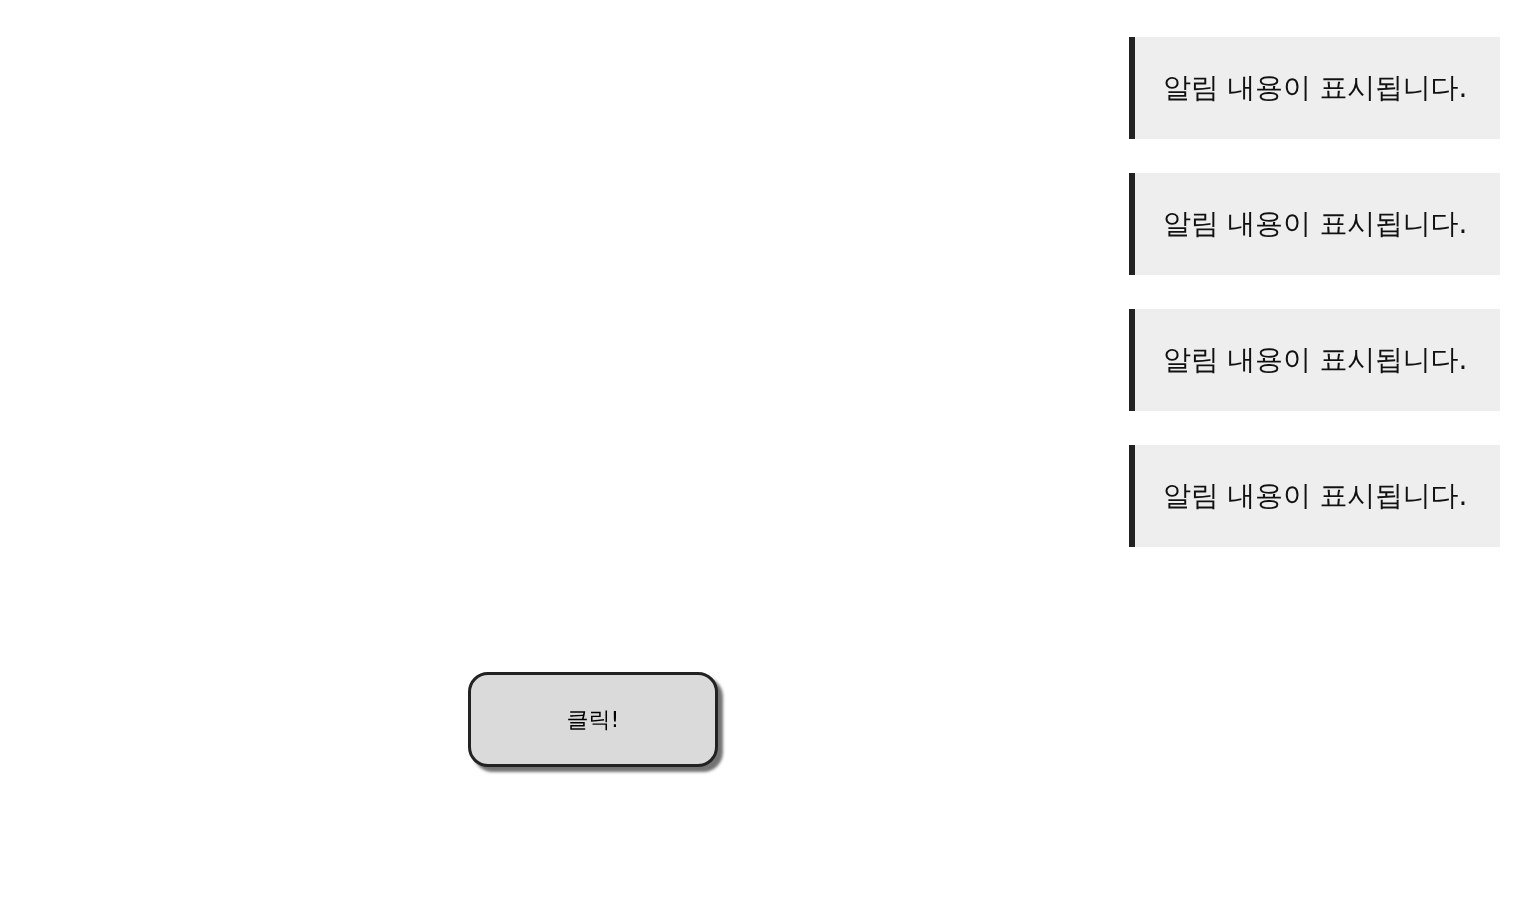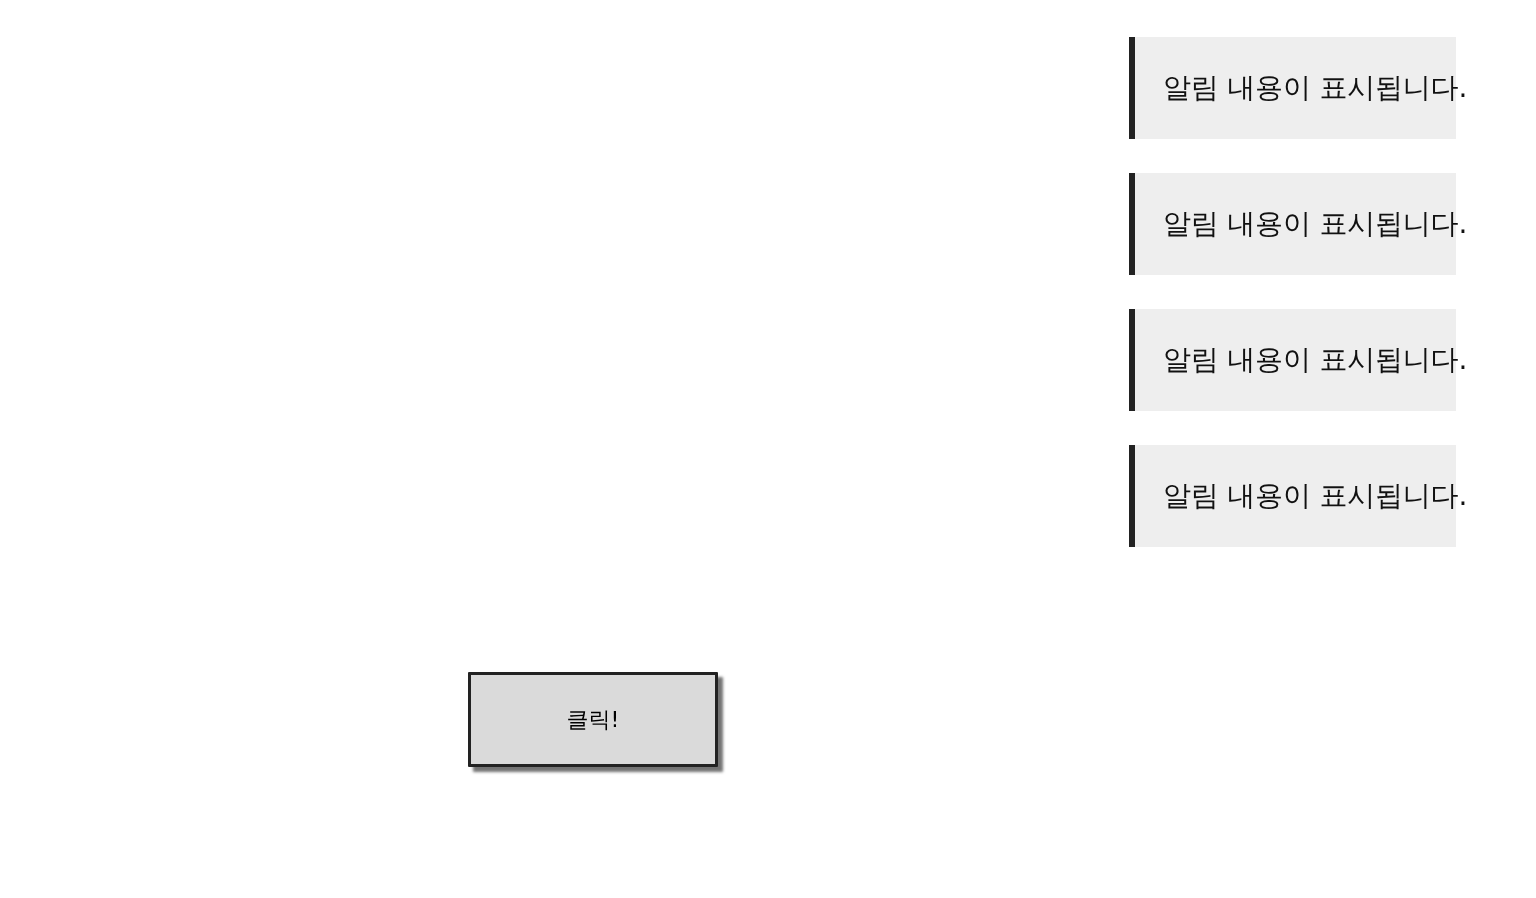--- a/index.html
+++ b/index.html
@@ -21,21 +21,21 @@
     position: absolute;
     left: 1129px;
     top: 37px;
     width: 371px;
     display: flex;
     flex-direction: column;
     gap: 34px;
   }
   .toast {
     box-sizing: border-box;
-    width: 327px;
+    width: 371px;
     height: 102px;
     background: #eeeeee;
     border-left: 6px solid #222222;
     display: flex;
     align-items: center;
     padding-left: 28px;
     padding-right: 10px;
   }
   .toast-message {
     font-size: 28px;
@@ -48,21 +48,21 @@
   
   #click-button {
     position: absolute;
     left: 468px;
     top: 672px;
     width: 250px;
     height: 95px;
     box-sizing: border-box;
     background: #dadada;
     border: 3px solid #222222;
-    border-radius: 1px;
+    border-radius: 20px;
     box-shadow: 5px 5px 3px rgba(0, 0, 0, 0.55);
     color: #000000;
     font-family: "DejaVu Sans", "Liberation Sans", sans-serif;
     font-size: 22px;
     line-height: 1;
     text-align: center;
     cursor: pointer;
     padding: 0;
     display: flex;
     align-items: center;

